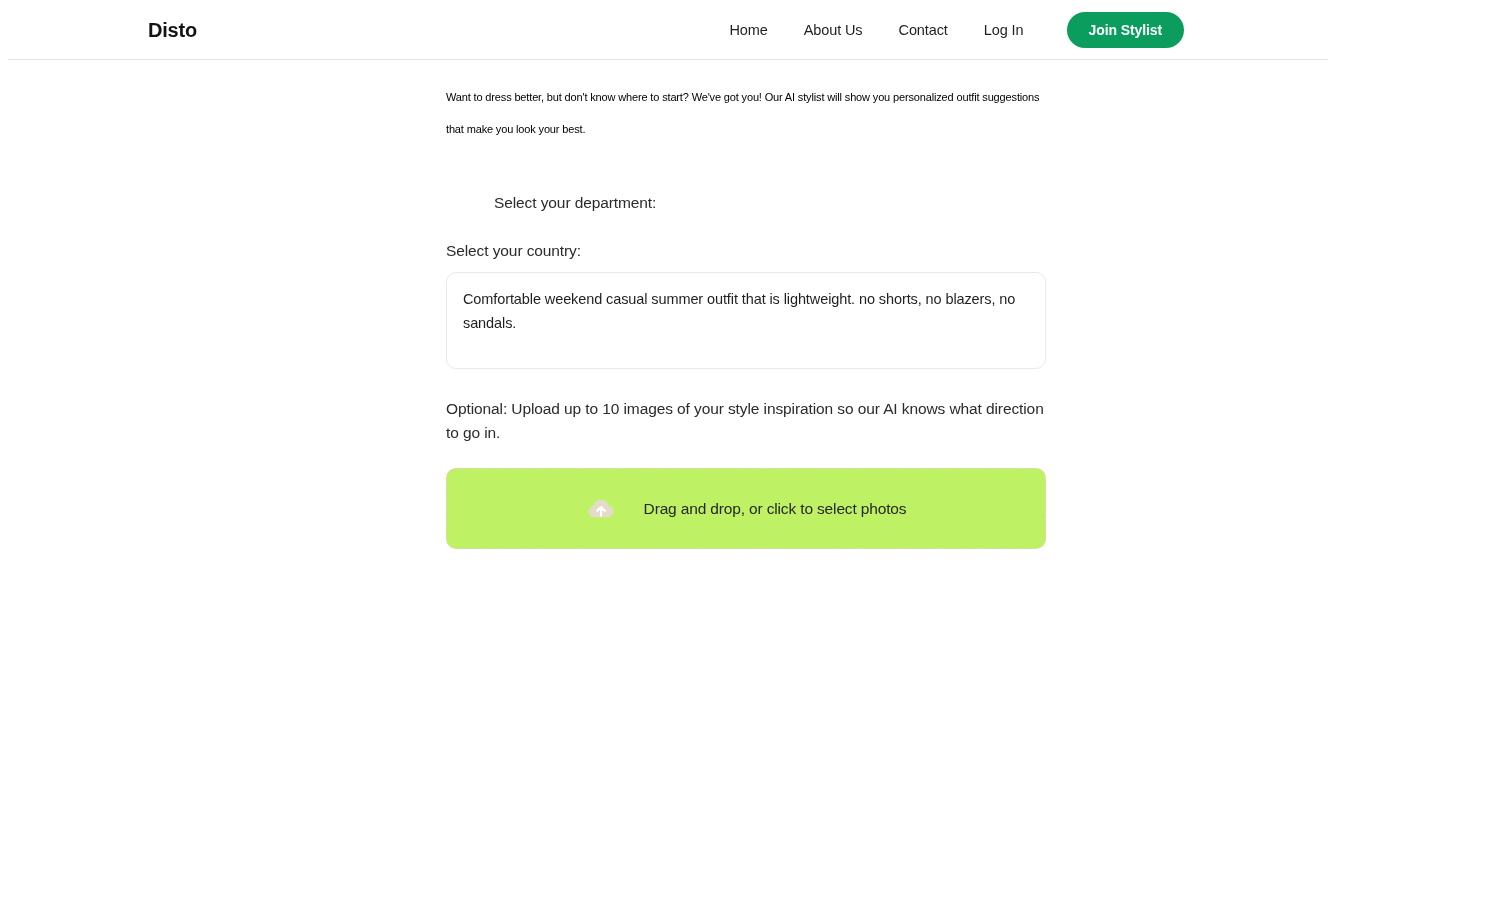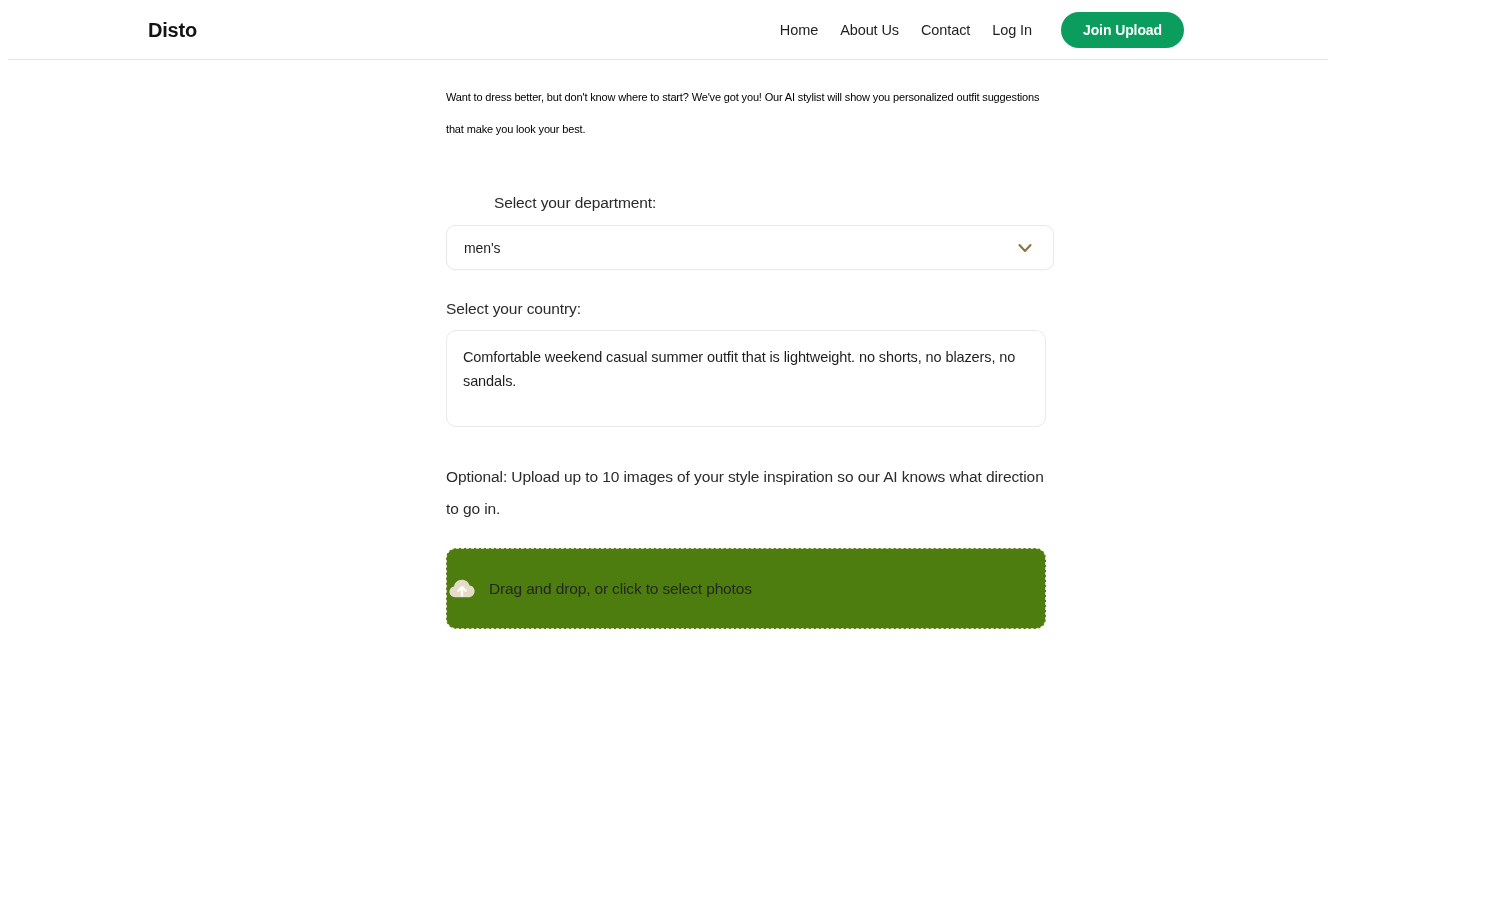--- a/index.html
+++ b/index.html
@@ -39,21 +39,21 @@
     color: #141414;
     letter-spacing: -0.2px;
   }
 
   .nav {
     position: absolute;
     right: 152px;
     top: 12px;
     display: flex;
     align-items: center;
-    gap: 0px;
+    gap: 14px;
   }
   .nav-link {
     font-size: 14.5px;
     color: #1f1f1f;
     text-decoration: none;
     padding: 0 11px;
     line-height: 36px;
     white-space: nowrap;
     letter-spacing: -0.1px;
   }
@@ -101,21 +101,21 @@
 
   .field-label {
     font-size: 15.5px;
     color: #2b2b2b;
     letter-spacing: -0.1px;
   }
 
   .label-department { margin-top: 49px; margin-left: 48px; }
   .label-country    { margin-top: 30px; }
   .label-prompt     { margin-top: 30px; }
-  .label-upload     { margin-top: 30px; width: 600px; line-height: 32px; }
+  .label-upload     { margin-top: 24px; width: 600px; line-height: 24px; }
 
   
   .select-box {
     position: relative;
     margin-top: 13px;
     width: 608px;
     height: 45px;
     border: 1px solid #e8e8e8;
     border-radius: 9px;
     background: #ffffff;
@@ -160,24 +160,25 @@
     overflow: hidden;
   }
 
   
   .dropzone {
     margin-top: 23px;
     width: 600px;
     height: 81px;
     border: 1.5px dashed #e0d6c4;
     border-radius: 10px;
-    background: #4d7c0f;
-    display: flex;
-    align-items: center;
-    gap: 12px;
+    background: #bef264;
+    display: flex;
+    align-items: center;
+    justify-content: center;
+    gap: 28px;
     cursor: pointer;
   }
   .cloud-icon { width: 30px; height: 30px; display: block; flex: 0 0 auto; }
   .cloud-icon svg { display: block; }
   .dropzone-text {
     font-size: 15.5px;
     color: #262626;
     letter-spacing: -0.15px;
   }
 </style>
@@ -185,38 +186,30 @@
 <body>
 
 <header class="site-header">
   <div class="brand">Disto</div>
 
   <nav class="nav">
     <a class="nav-link" href="#">Home</a>
     <a class="nav-link" href="#">About Us</a>
     <a class="nav-link" href="#">Contact</a>
     <a class="nav-link" href="#">Log In</a>
-    <button class="discord-btn">Join Upload</button>
+    <button class="discord-btn">Join Stylist</button>
   </nav>
 </header>
 
 <main class="content">
 
 
   <p class="page-subtitle">Want to dress better, but don't know where to start? We've got you! Our AI stylist will show you personalized outfit suggestions that make you look your best.</p>
 
   <div class="field-label label-department">Select your department:</div>
-  <div class="select-box">
-    <span class="select-value">men's</span>
-    <span class="chevron">
-      <svg width="20" height="20" viewBox="0 0 20 20" fill="none">
-        <path d="M4.5 7 L10 13 L15.5 7" stroke="#8a7440" stroke-width="2.1" stroke-linecap="round" stroke-linejoin="round"></path>
-      </svg>
-    </span>
-  </div>
 
   <div class="field-label label-country">Select your country:</div>
 
   <textarea class="prompt-box" placeholder="" style="">Comfortable weekend casual summer outfit that is lightweight. no shorts, no blazers, no sandals.</textarea>
 
   <div class="field-label label-upload">Optional: Upload up to 10 images of your style inspiration so our AI knows what direction to go in.</div>
 
   <div class="dropzone">
     <span class="cloud-icon">
       <svg width="30" height="30" viewBox="0 0 30 30" fill="none">

